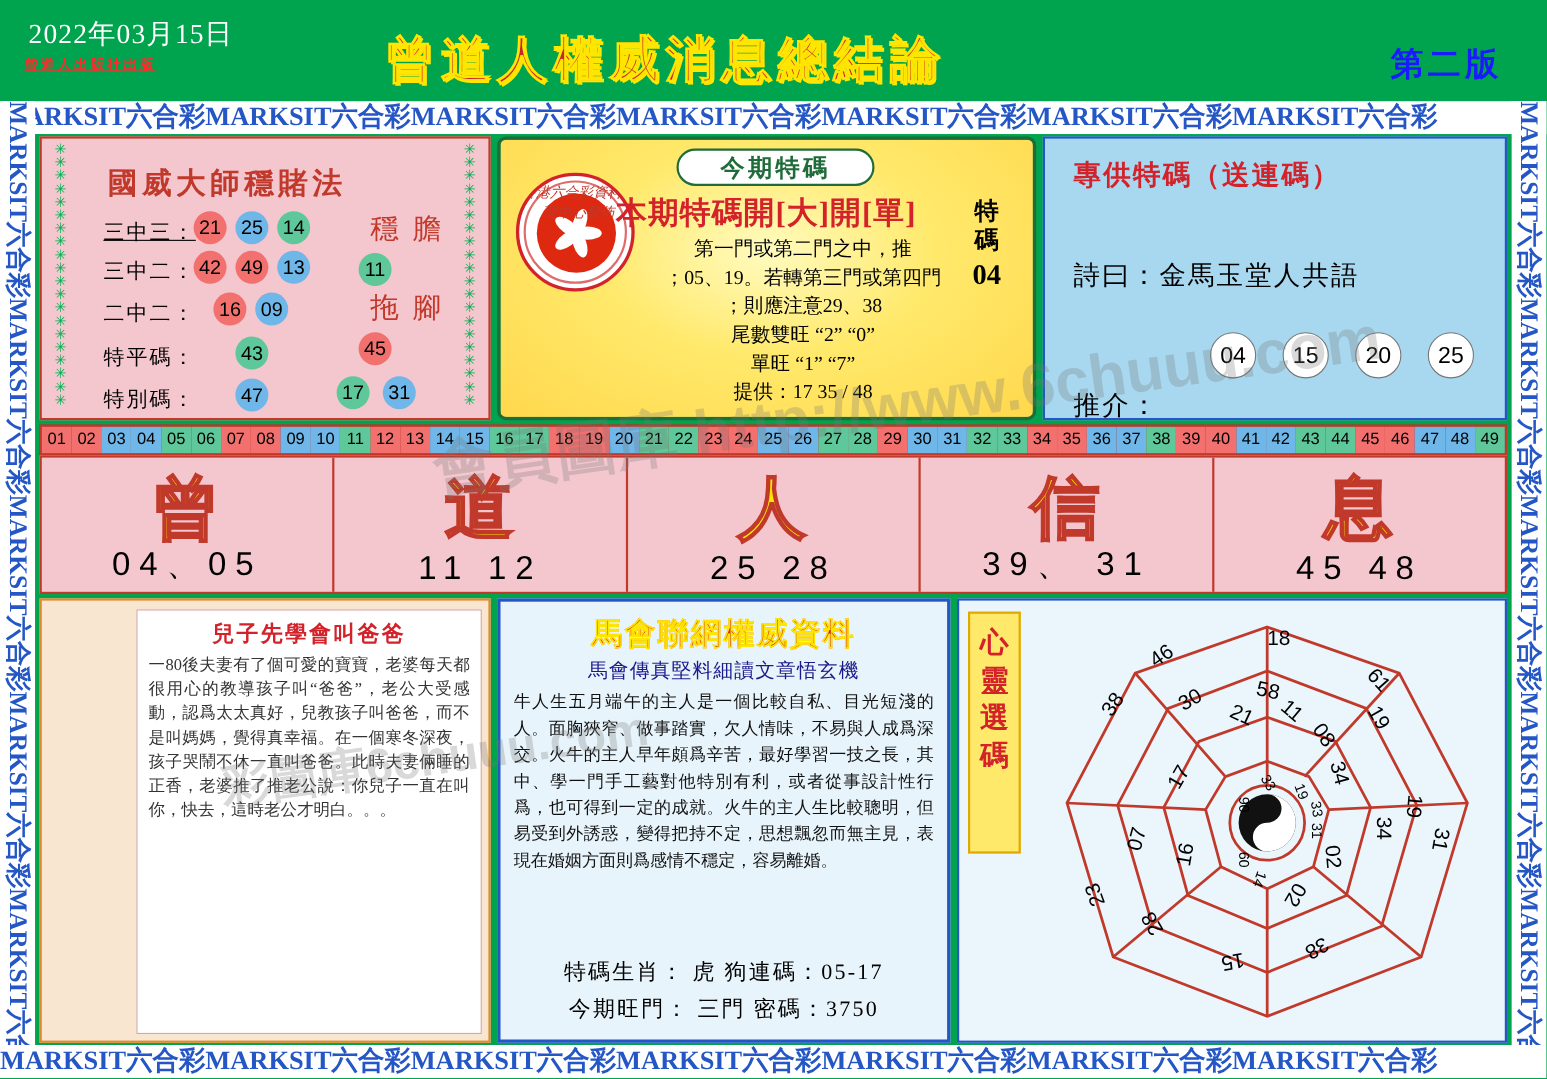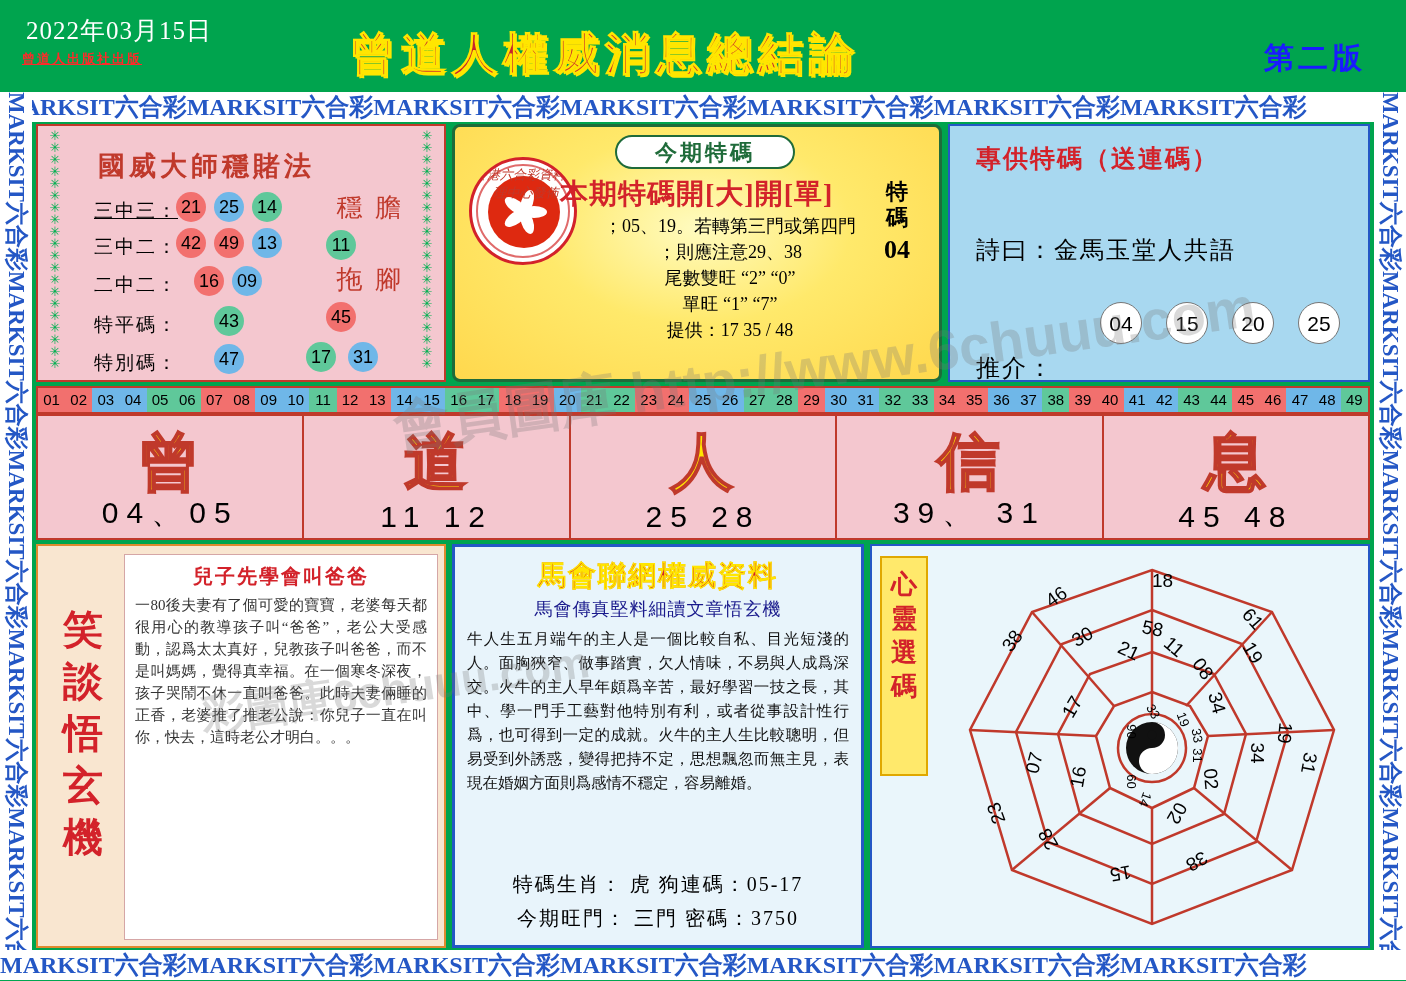--- a/index.html
+++ b/index.html
@@ -186,20 +186,21 @@
           <div class="petal" style="transform:rotate(72deg) translateX(10px);"></div>
           <div class="petal" style="transform:rotate(144deg) translateX(10px);"></div>
           <div class="petal" style="transform:rotate(216deg) translateX(10px);"></div>
           <div class="petal" style="transform:rotate(288deg) translateX(10px);"></div>
         </div>
         <div class="lbl">香港六合彩資料管理中心發佈</div>
       </div>
 
       <div class="mid-line1">本期特碼開[大]開[單]</div>
       <div class="mid-body">
+        <div>第一門或第二門之中，推</div>
         <div>；05、19。若轉第三門或第四門</div>
         <div>；則應注意29、38</div>
         <div>尾數雙旺 “2”  “0”</div>
         <div>單旺 “1”  “7”</div>
         <div>提供：17 35 / 48</div>
       </div>
       <div class="mid-right">
         <div>特<br>碼</div>
         <div class="num">04</div>
       </div>
@@ -286,21 +287,20 @@
         <div class="bigchar">信</div>
         <div class="bignums">39、 31</div>
       </div>
       <div class="bigcell">
         <div class="bigchar">息</div>
         <div class="bignums">45  48</div>
       </div>
     </div>
 
     <div class="panel b-left">
-      <div class="vtitle">笑談悟玄機</div>
       <div class="joke">
         <h4>兒子先學會叫爸爸</h4>
         <p>一80後夫妻有了個可愛的寶寶，老婆每天都很用心的教導孩子叫“爸爸”，老公大受感動，認爲太太真好，兒教孩子叫爸爸，而不是叫媽媽，覺得真幸福。在一個寒冬深夜，孩子哭鬧不休一直叫爸爸。此時夫妻倆睡的正香，老婆推了推老公說：你兒子一直在叫你，快去，這時老公才明白。。。</p>
       </div>
     </div>
 
     <div class="panel b-mid">
       <h3>馬會聯網權威資料</h3>
       <h5>馬會傳真堅料細讀文章悟玄機</h5>
       <p>牛人生五月端午的主人是一個比較自私、目光短淺的人。面胸狹窄、做事踏實，欠人情味，不易與人成爲深交。火牛的主人早年頗爲辛苦，最好學習一技之長，其中、學一門手工藝對他特別有利，或者從事設計性行爲，也可得到一定的成就。火牛的主人生比較聰明，但易受到外誘惑，變得把持不定，思想飄忽而無主見，表現在婚姻方面則爲感情不穩定，容易離婚。</p>

